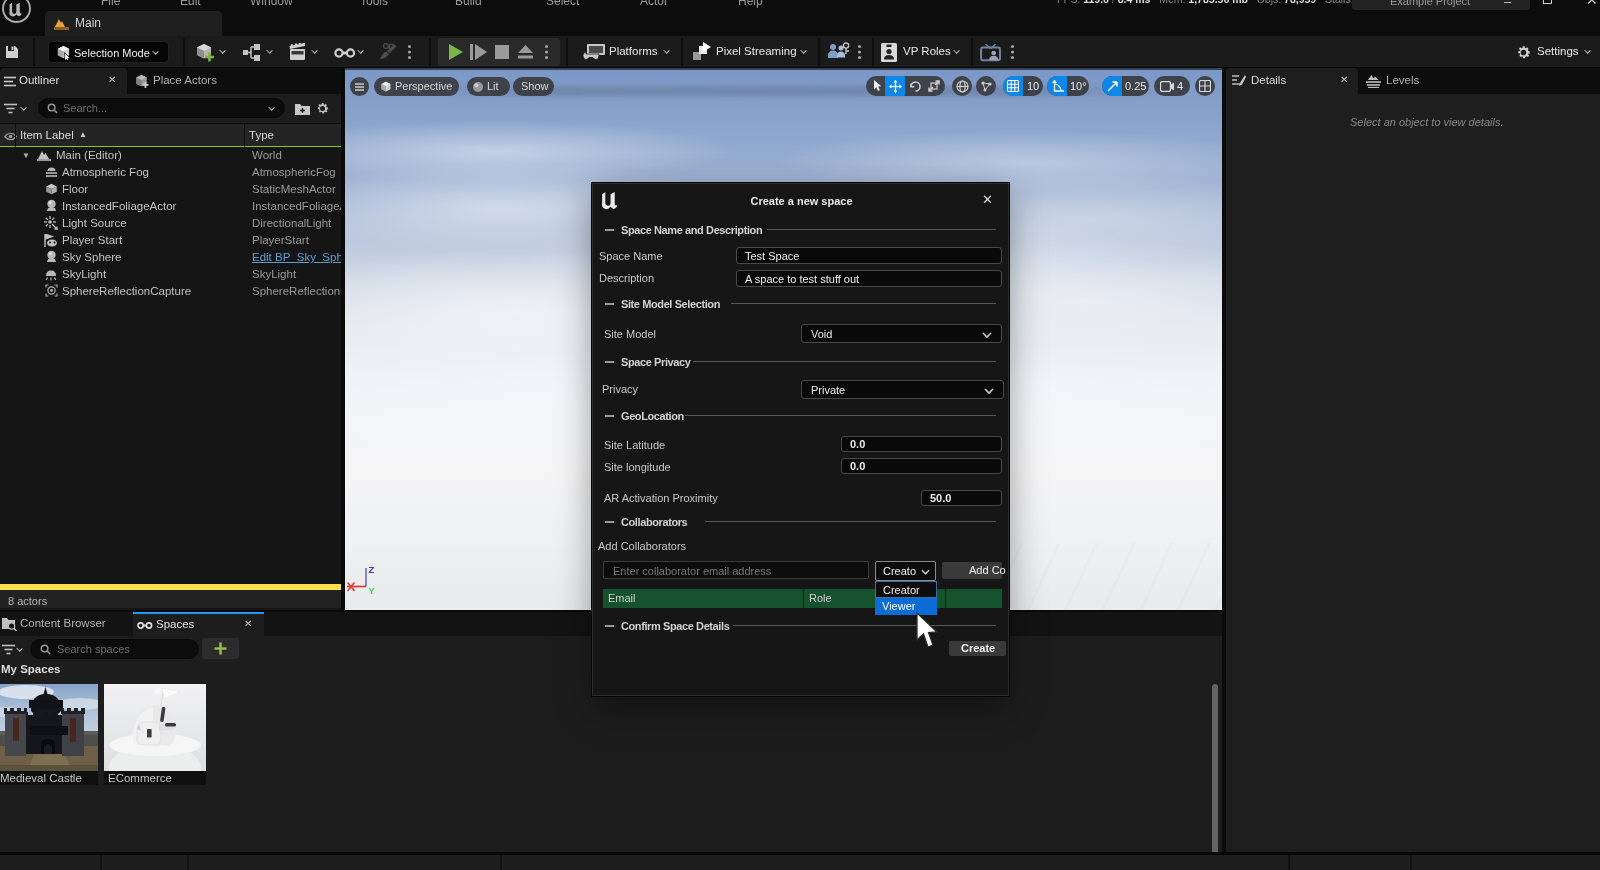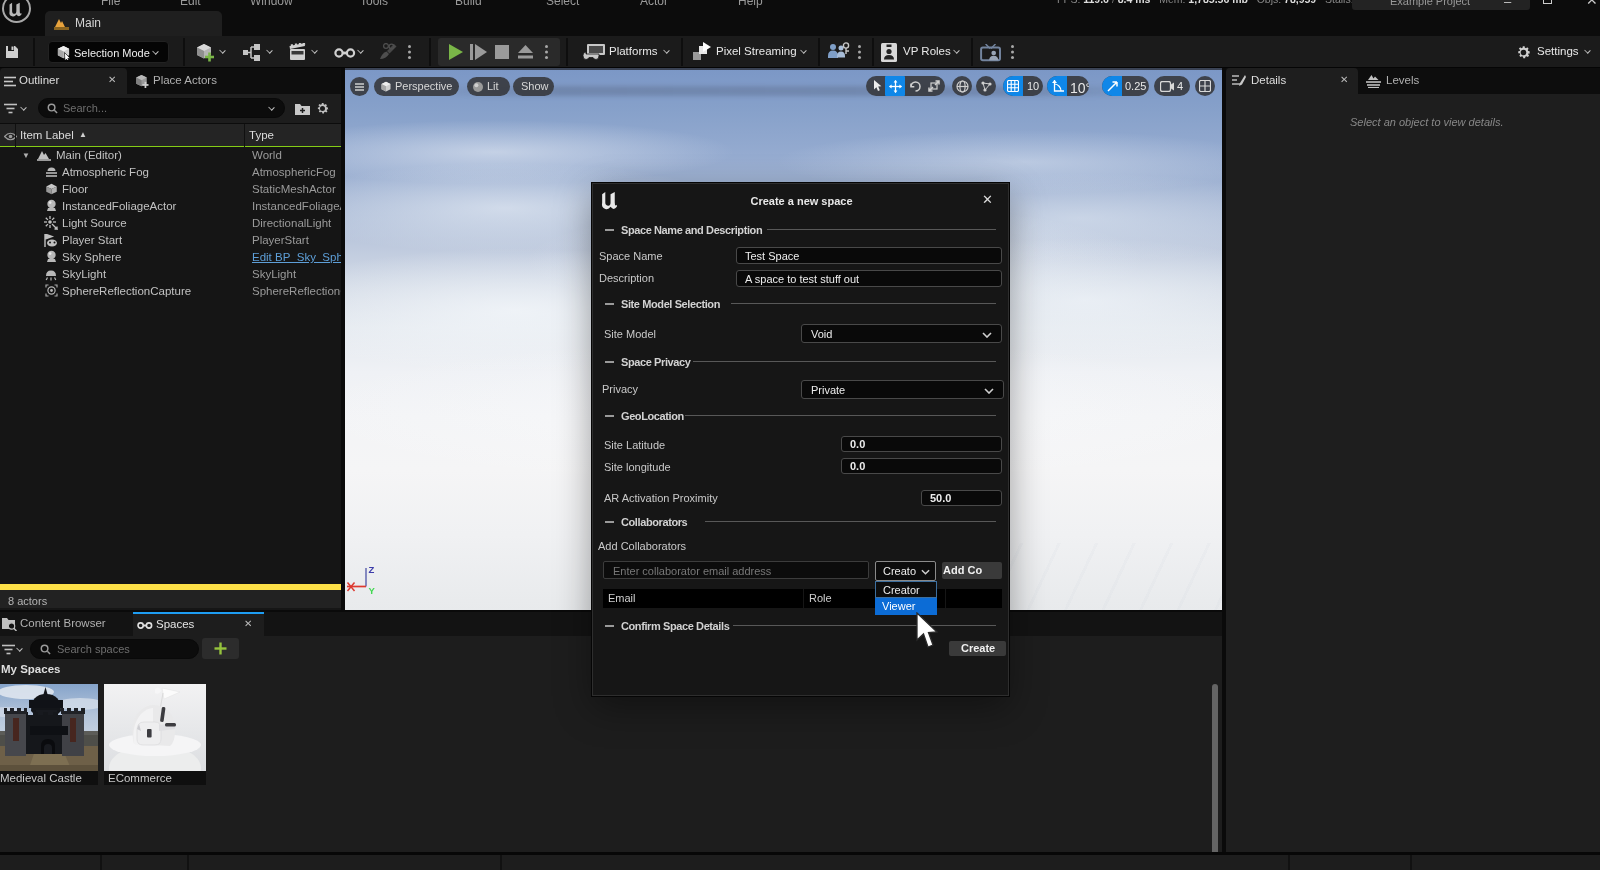--- a/index.html
+++ b/index.html
@@ -416,21 +416,21 @@
         <div class="txt" style="left:24px;top:3.5px;font-size:11px;color:#e8e8e8">10</div>
       </div>
       <div class="abs" style="left:702px;top:8px;width:42px;height:20px;border-radius:10px;background:rgba(56,59,64,.92);overflow:hidden">
         <div class="abs" style="left:0;top:0;width:20px;height:20px;background:#0f87e8">
           <svg width="13" height="12" style="position:absolute;left:3.5px;top:4px" viewBox="0 0 13 12">
               <path d="M3.5 0 V11 H13" fill="none" stroke="#fff" stroke-width="1.3"></path>
               <path d="M3.5 4 A 7 7 0 0 1 10 11" fill="none" stroke="#fff" stroke-width="1.2"></path>
               <path d="M3.5 0 L1 3 H6 Z" fill="#fff"></path>
             </svg>
         </div>
-        <div class="txt" style="left:23px;top:3.5px;font-size:14px;color:#e8e8e8">10°</div>
+        <div class="txt" style="left:23px;top:3.5px;font-size:11px;color:#e8e8e8">10°</div>
       </div>
       <div class="abs" style="left:757px;top:8px;width:47px;height:20px;border-radius:10px;background:rgba(56,59,64,.92);overflow:hidden">
         <div class="abs" style="left:0;top:0;width:20px;height:20px;background:#0f87e8">
           <svg width="11" height="11" style="position:absolute;left:4.5px;top:4.5px" viewBox="0 0 11 11">
               <path d="M1 10 L10 1 M10 1 H5.5 M10 1 V5.5" stroke="#fff" stroke-width="1.5" fill="none"></path>
             </svg>
         </div>
         <div class="txt" style="left:23px;top:3.5px;font-size:11px;color:#e8e8e8">0.25</div>
       </div>
       <div class="abs" style="left:809px;top:8px;width:36px;height:20px;border-radius:10px;background:rgba(56,59,64,.92)">
@@ -661,23 +661,23 @@
     <div class="abs" style="left:10px;top:377px;width:266px;height:18px;background:#0c0c0c;border:1px solid #3c3c3c;border-radius:2px">
         <div class="txt" style="left:9px;top:2.5px;color:#787878">Enter collaborator email address</div>
       </div>
     <div class="abs" style="left:282px;top:377px;width:61px;height:20px;background:#0c0c0c;border:1px solid #8a8a8a;border-radius:2px">
       <div class="txt" style="left:7px;top:2.5px;color:#ededed">Creato</div>
       <svg width="9" height="6" style="position:absolute;right:5px;top:7px" viewBox="0 0 10 6">
           <path d="M1 1 L5 5 L9 1" stroke="#cfcfcf" stroke-width="1.6" fill="none"></path>
         </svg>
     </div>
     <div class="abs" style="left:349px;top:378px;width:60px;height:17px;background:#3a3a3a;border-radius:2px">
-        <div class="txt" style="left:1px;top:2px;color:#f0f0f0;font-weight:bold">Add Co</div>
-      </div>
-    <div class="abs" style="left:10px;top:405px;width:399px;height:19px;background:#000000">
+        <div class="txt" style="left:27px;top:2px;color:#f0f0f0;font-weight:normal">Add Co</div>
+      </div>
+    <div class="abs" style="left:10px;top:405px;width:399px;height:19px;background:#14532d">
       <div class="txt" style="left:5px;top:3px;color:#cfcfcf">Email</div>
       <div class="abs" style="left:200px;top:0;width:1px;height:19px;background:#161616"></div>
       <div class="txt" style="left:206px;top:3px;color:#cfcfcf">Role</div>
       <div class="abs" style="left:342px;top:0;width:1px;height:19px;background:#161616"></div>
     </div>
     <div class="abs" style="left:12px;top:441px;width:9px;height:2px;background:#9a9a9a"></div>
     <div class="txt" style="left:28px;top:436px;font-weight:bold;color:#d2d2d2;letter-spacing:-.4px">Confirm Space Details</div>
     <div class="abs" style="left:140px;top:441px;width:263px;height:1px;background:#585858"></div>
     <div class="abs" style="left:356px;top:457px;width:57px;height:15px;background:#3a3a3a;border-radius:2px">
         <div class="txt" style="left:12px;top:1px;color:#f0f0f0;font-weight:bold">Create</div>

